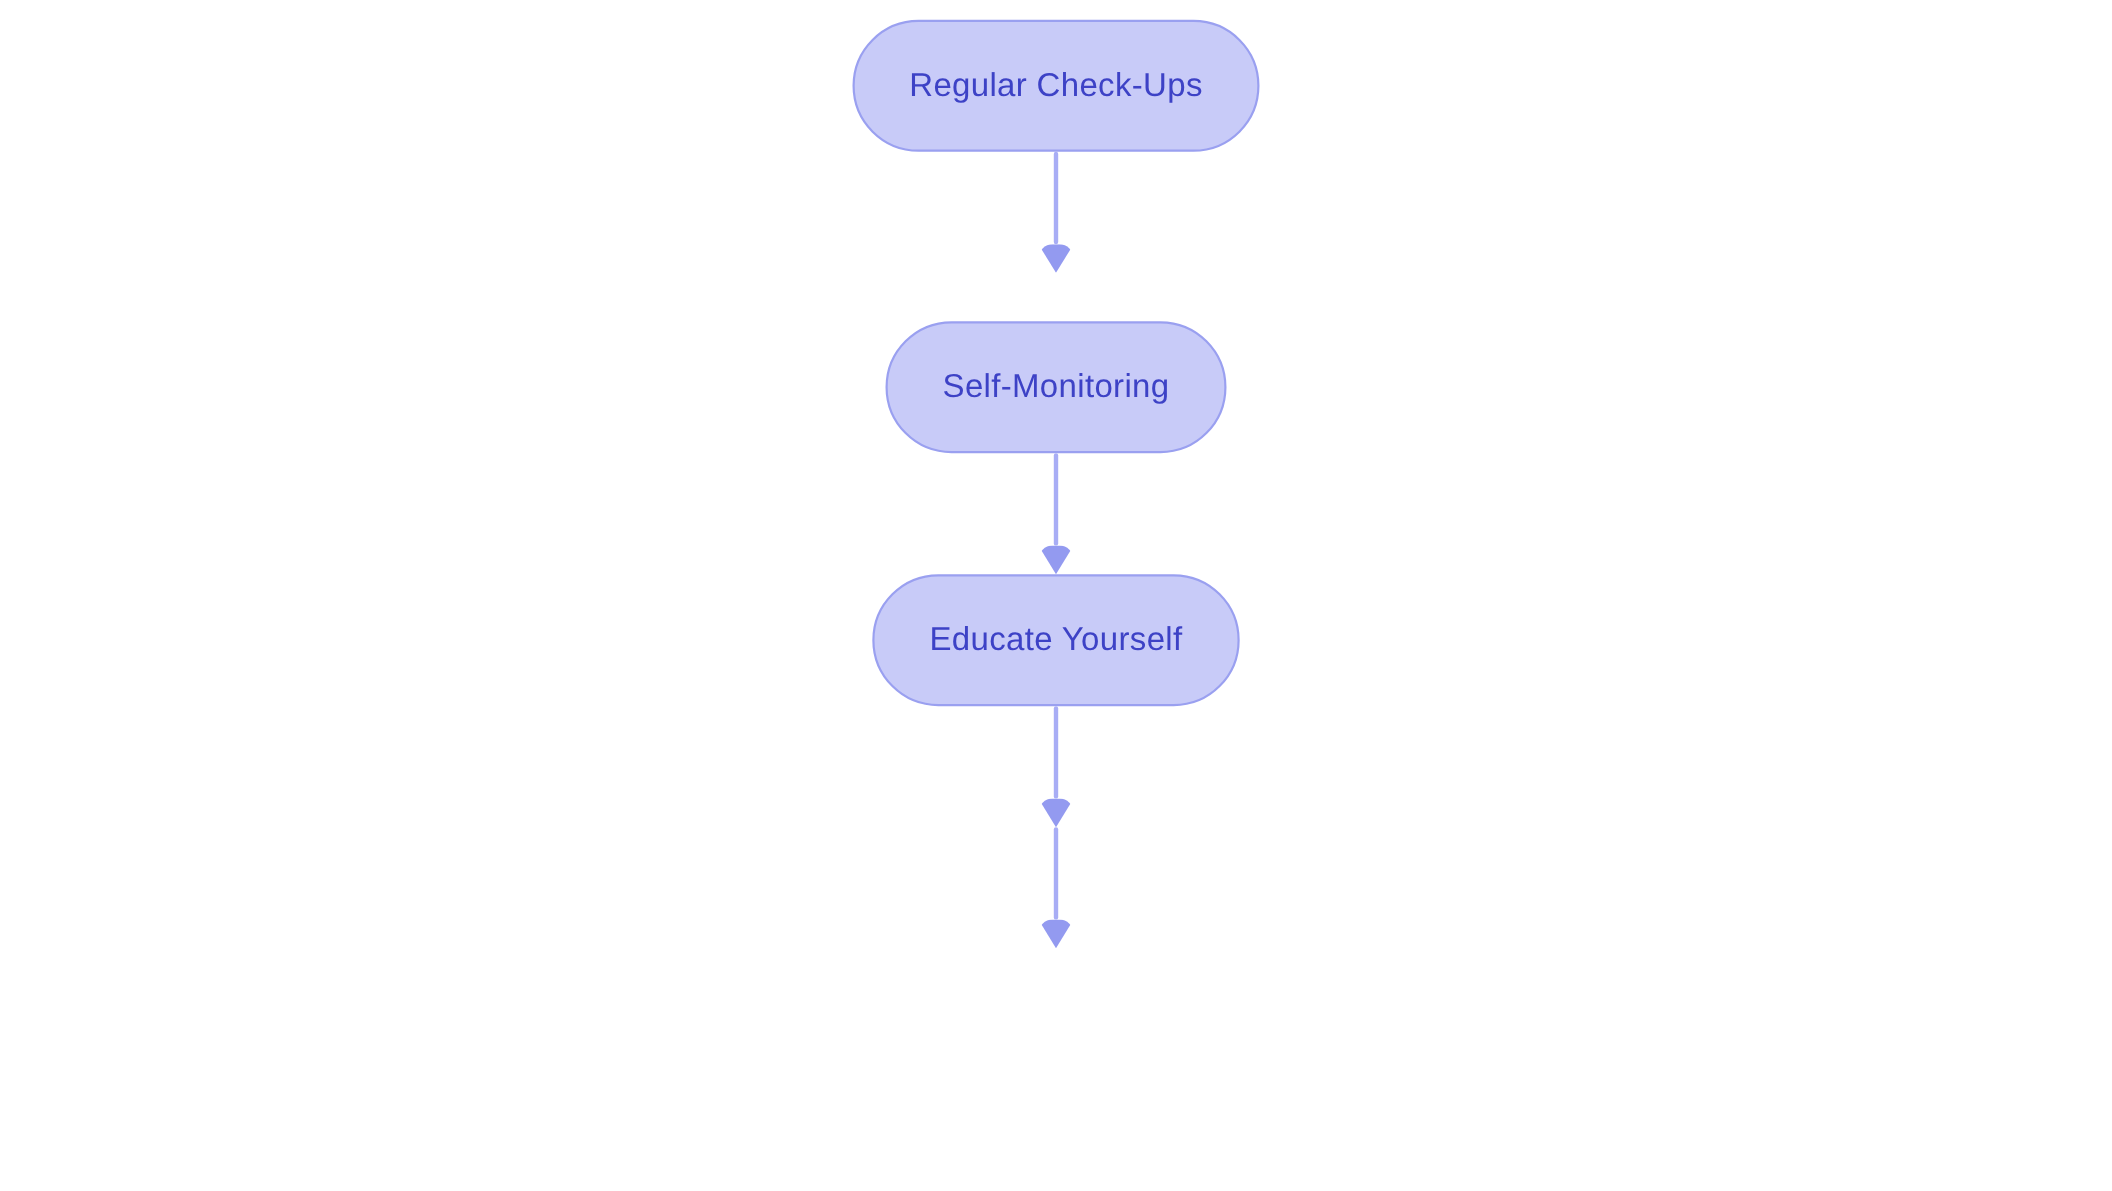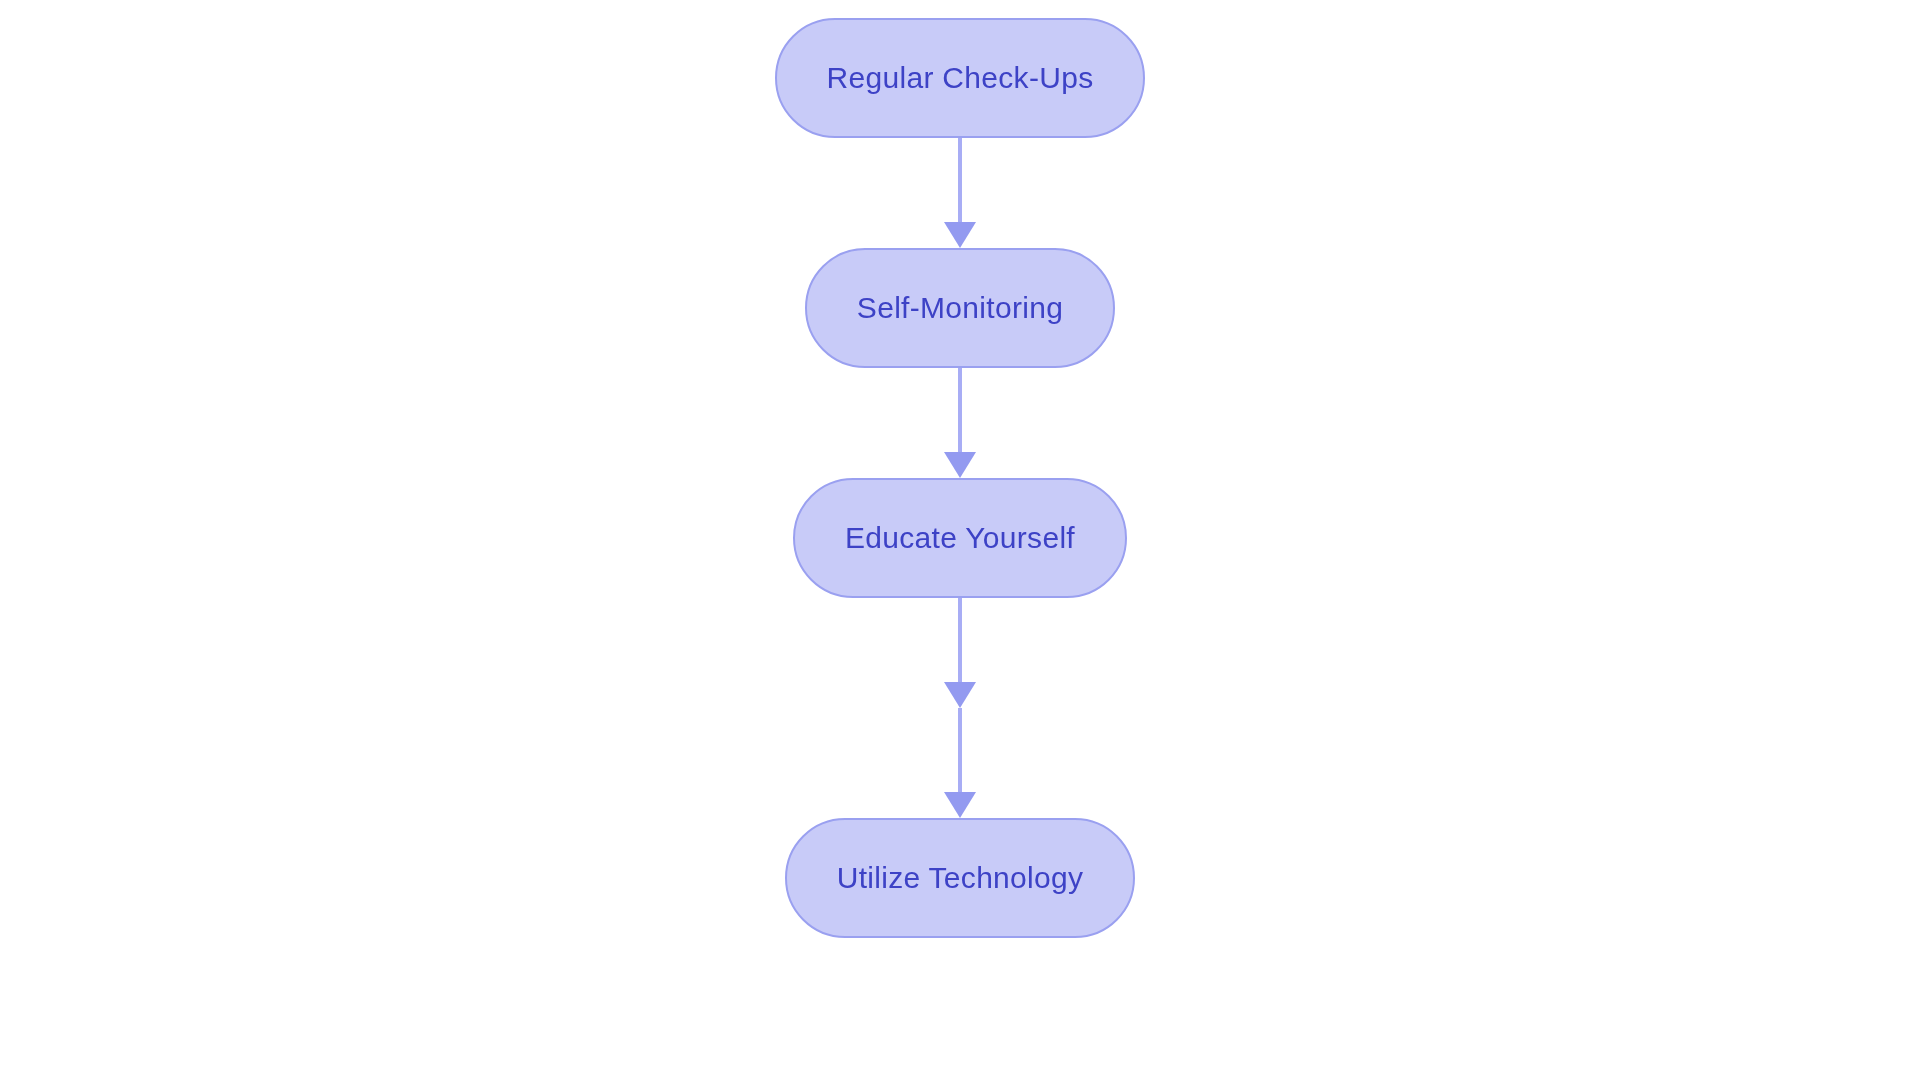--- a/index.html
+++ b/index.html
@@ -3,21 +3,21 @@
 <meta charset="utf-8">
 <style>
   :root {
     --background: #ffffff;
     --node-fill: #c8cbf8;
     --node-border: #9aa0f0;
     --node-text: #3d42c6;
     --arrow-stem: #a8adf5;
     --arrow-head: #939af0;
   }
-  * { margin: 0; padding: 0; box-sizing: border-box; }
+  * { margin: 0; padding: 0; box-sizing: border-box; border-radius: 25px; }
   html, body {
     background: var(--background);
     font-family: "Liberation Sans", "DejaVu Sans", sans-serif;
   }
   .canvas {
     position: relative;
     width: 1920px;
     height: 1083px;
     background: var(--background);
     display: flex;
@@ -36,21 +36,21 @@
     font-weight: 400;
     letter-spacing: 0.3px;
     display: flex;
     align-items: center;
     justify-content: center;
     padding: 0 50px;
     white-space: nowrap;
     flex: 0 0 auto;
   }
   .node.n1 { min-width: 359px; }
-  .node.n2 { min-width: 305px; }
+  .node.n2 { min-width: 305px; margin-top: 44px; }
   .node.n3 { min-width: 322px; }
   .node.n4 { min-width: 389px; }
   .node.n5 { min-width: 338px; }
   .arrow {
     height: 110px;
     display: flex;
     flex-direction: column;
     align-items: center;
     flex: 0 0 auto;
   }
@@ -92,15 +92,14 @@
     <div class="stem"></div>
     <div class="head"></div>
   </div>
 
 
   <div class="arrow">
     <div class="stem"></div>
     <div class="head"></div>
   </div>
 
-  <div class="node n5">Utilize Technology</div>
 
 </div>
 
 </body></html>

